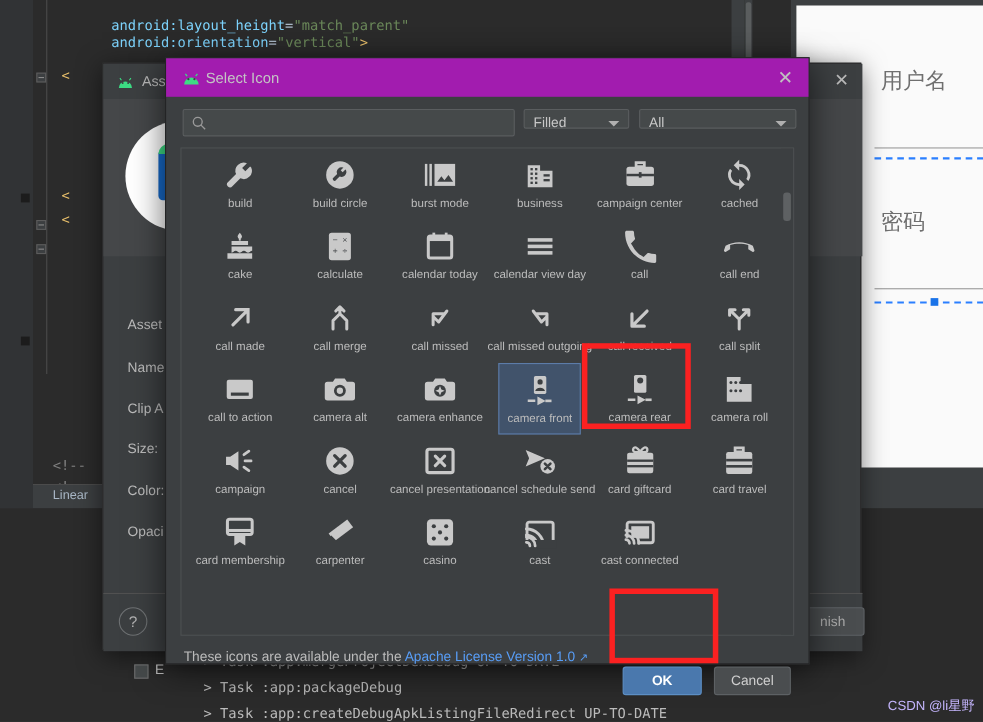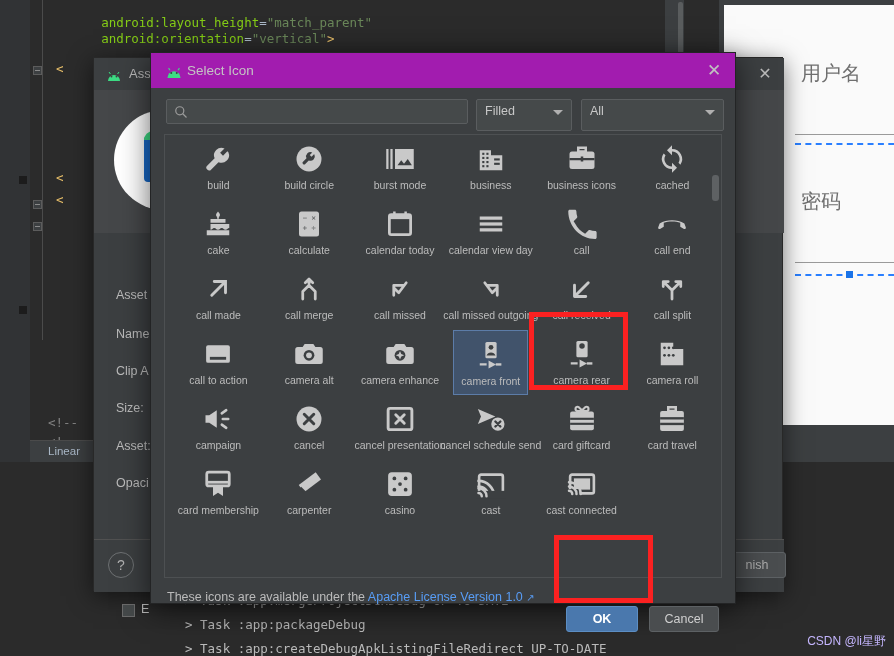--- a/index.html
+++ b/index.html
@@ -39,21 +39,21 @@
   }
   .gutter-vline {
     position: absolute; left: 42px; top: 0; width: 1px; height: 340px;
     background: #4b4b4b;
   }
   .code-line {
     position: absolute; left: 56px;
     font-family: "DejaVu Sans Mono", monospace;
     font-size: 12.5px; white-space: pre;
   }
-  .c-attr { color: #84cc16; }
+  .c-attr { color: #7dd3fc; }
   .c-str  { color: #6a8759; }
   .c-tag  { color: #e8bf6a; }
   .c-punc { color: #a9b7c6; }
   .c-cmt  { color: #808080; }
   .error-stripe {
     position: absolute; left: 665px; top: 0; width: 12px; height: 598px;
     background: #3c3f41;
   }
   .stripe-mark { position: absolute; left: 666px; width: 10px; height: 3px; }
   .scroll-track {
@@ -218,21 +218,21 @@
   .search-ico {
     position: absolute; left: 7px; top: 5px; width: 14px; height: 14px;
   }
   .search-input {
     position: absolute; left: 26px; top: 0; width: 270px; height: 23px;
     background: transparent; border: none; outline: none;
     color: #d0d0d0; font-size: 12.5px;
     font-family: "Liberation Sans", sans-serif;
   }
   .combo {
-    position: absolute; top: 11px; height: 32px;
+    position: absolute; top: 11px; height: 18px;
     background: #45494a; border: 1px solid #5a5d5f; border-radius: 2px;
     cursor: pointer;
     text-align: center;
   }
   .combo-a { left: 325px; width: 96px; }
   .combo-b { left: 430px; width: 143px; }
   .combo-txt {
     position: absolute; left: 8px; top: 4px;
     font-size: 12.5px; color: #c8c8c8;
   }
@@ -417,21 +417,21 @@
           <circle cx="48" cy="40" r="4" fill="#111"></circle>
           <path d="M30 30h18a5 5 0 0 0-18 0z" fill="#3ddc84"></path>
         </svg>
       </div>
     </div>
     <div class="as-body">
       <div class="as-field-label" style="top:55px">Asset</div>
       <div class="as-field-label" style="top:94px">Name</div>
       <div class="as-field-label" style="top:131px">Clip A</div>
       <div class="as-field-label" style="top:168px">Size:</div>
-      <div class="as-field-label" style="top:206px">Asset:</div>
+      <div class="as-field-label" style="top:206px">Color:</div>
       <div class="as-field-label" style="top:243px">Opaci</div>
       <div class="as-checkbox"></div>
       <div class="as-cb-label">E</div>
     </div>
     <div class="as-footer">
       <div class="help-circle">?</div>
       <div class="finish-btn">nish</div>
     </div>
   </div>
 
@@ -521,21 +521,21 @@
           </div>
           <div class="icon-cell">
             <span class="icon-glyph">
               <svg width="30" height="30" viewBox="0 0 24 24">
                 <path d="M9 3h6v3h-6z" fill="none" stroke="#c9c9c9" stroke-width="2"></path>
                 <rect x="2" y="6" width="20" height="14" rx="2" fill="#c9c9c9"></rect>
                 <rect x="2" y="11.2" width="20" height="1.8" fill="#3c3f41"></rect>
                 <rect x="11" y="10" width="2" height="4" fill="#3c3f41"></rect>
               </svg>
             </span>
-            <span class="icon-label">business icons</span>
+            <span class="icon-label">campaign center</span>
           </div>
           <div class="icon-cell">
             <span class="icon-glyph">
               <svg width="30" height="30" viewBox="0 0 24 24">
                 <path d="M12 4V1L8 5l4 4V6a6 6 0 0 1 5.2 9l1.5 1.5A8 8 0 0 0 12 4z" fill="#c9c9c9"></path>
                 <path d="M12 18a6 6 0 0 1-5.2-9L5.3 7.5A8 8 0 0 0 12 20v3l4-4-4-4v3z" fill="#c9c9c9"></path>
               </svg>
             </span>
             <span class="icon-label">cached</span>
           </div>

